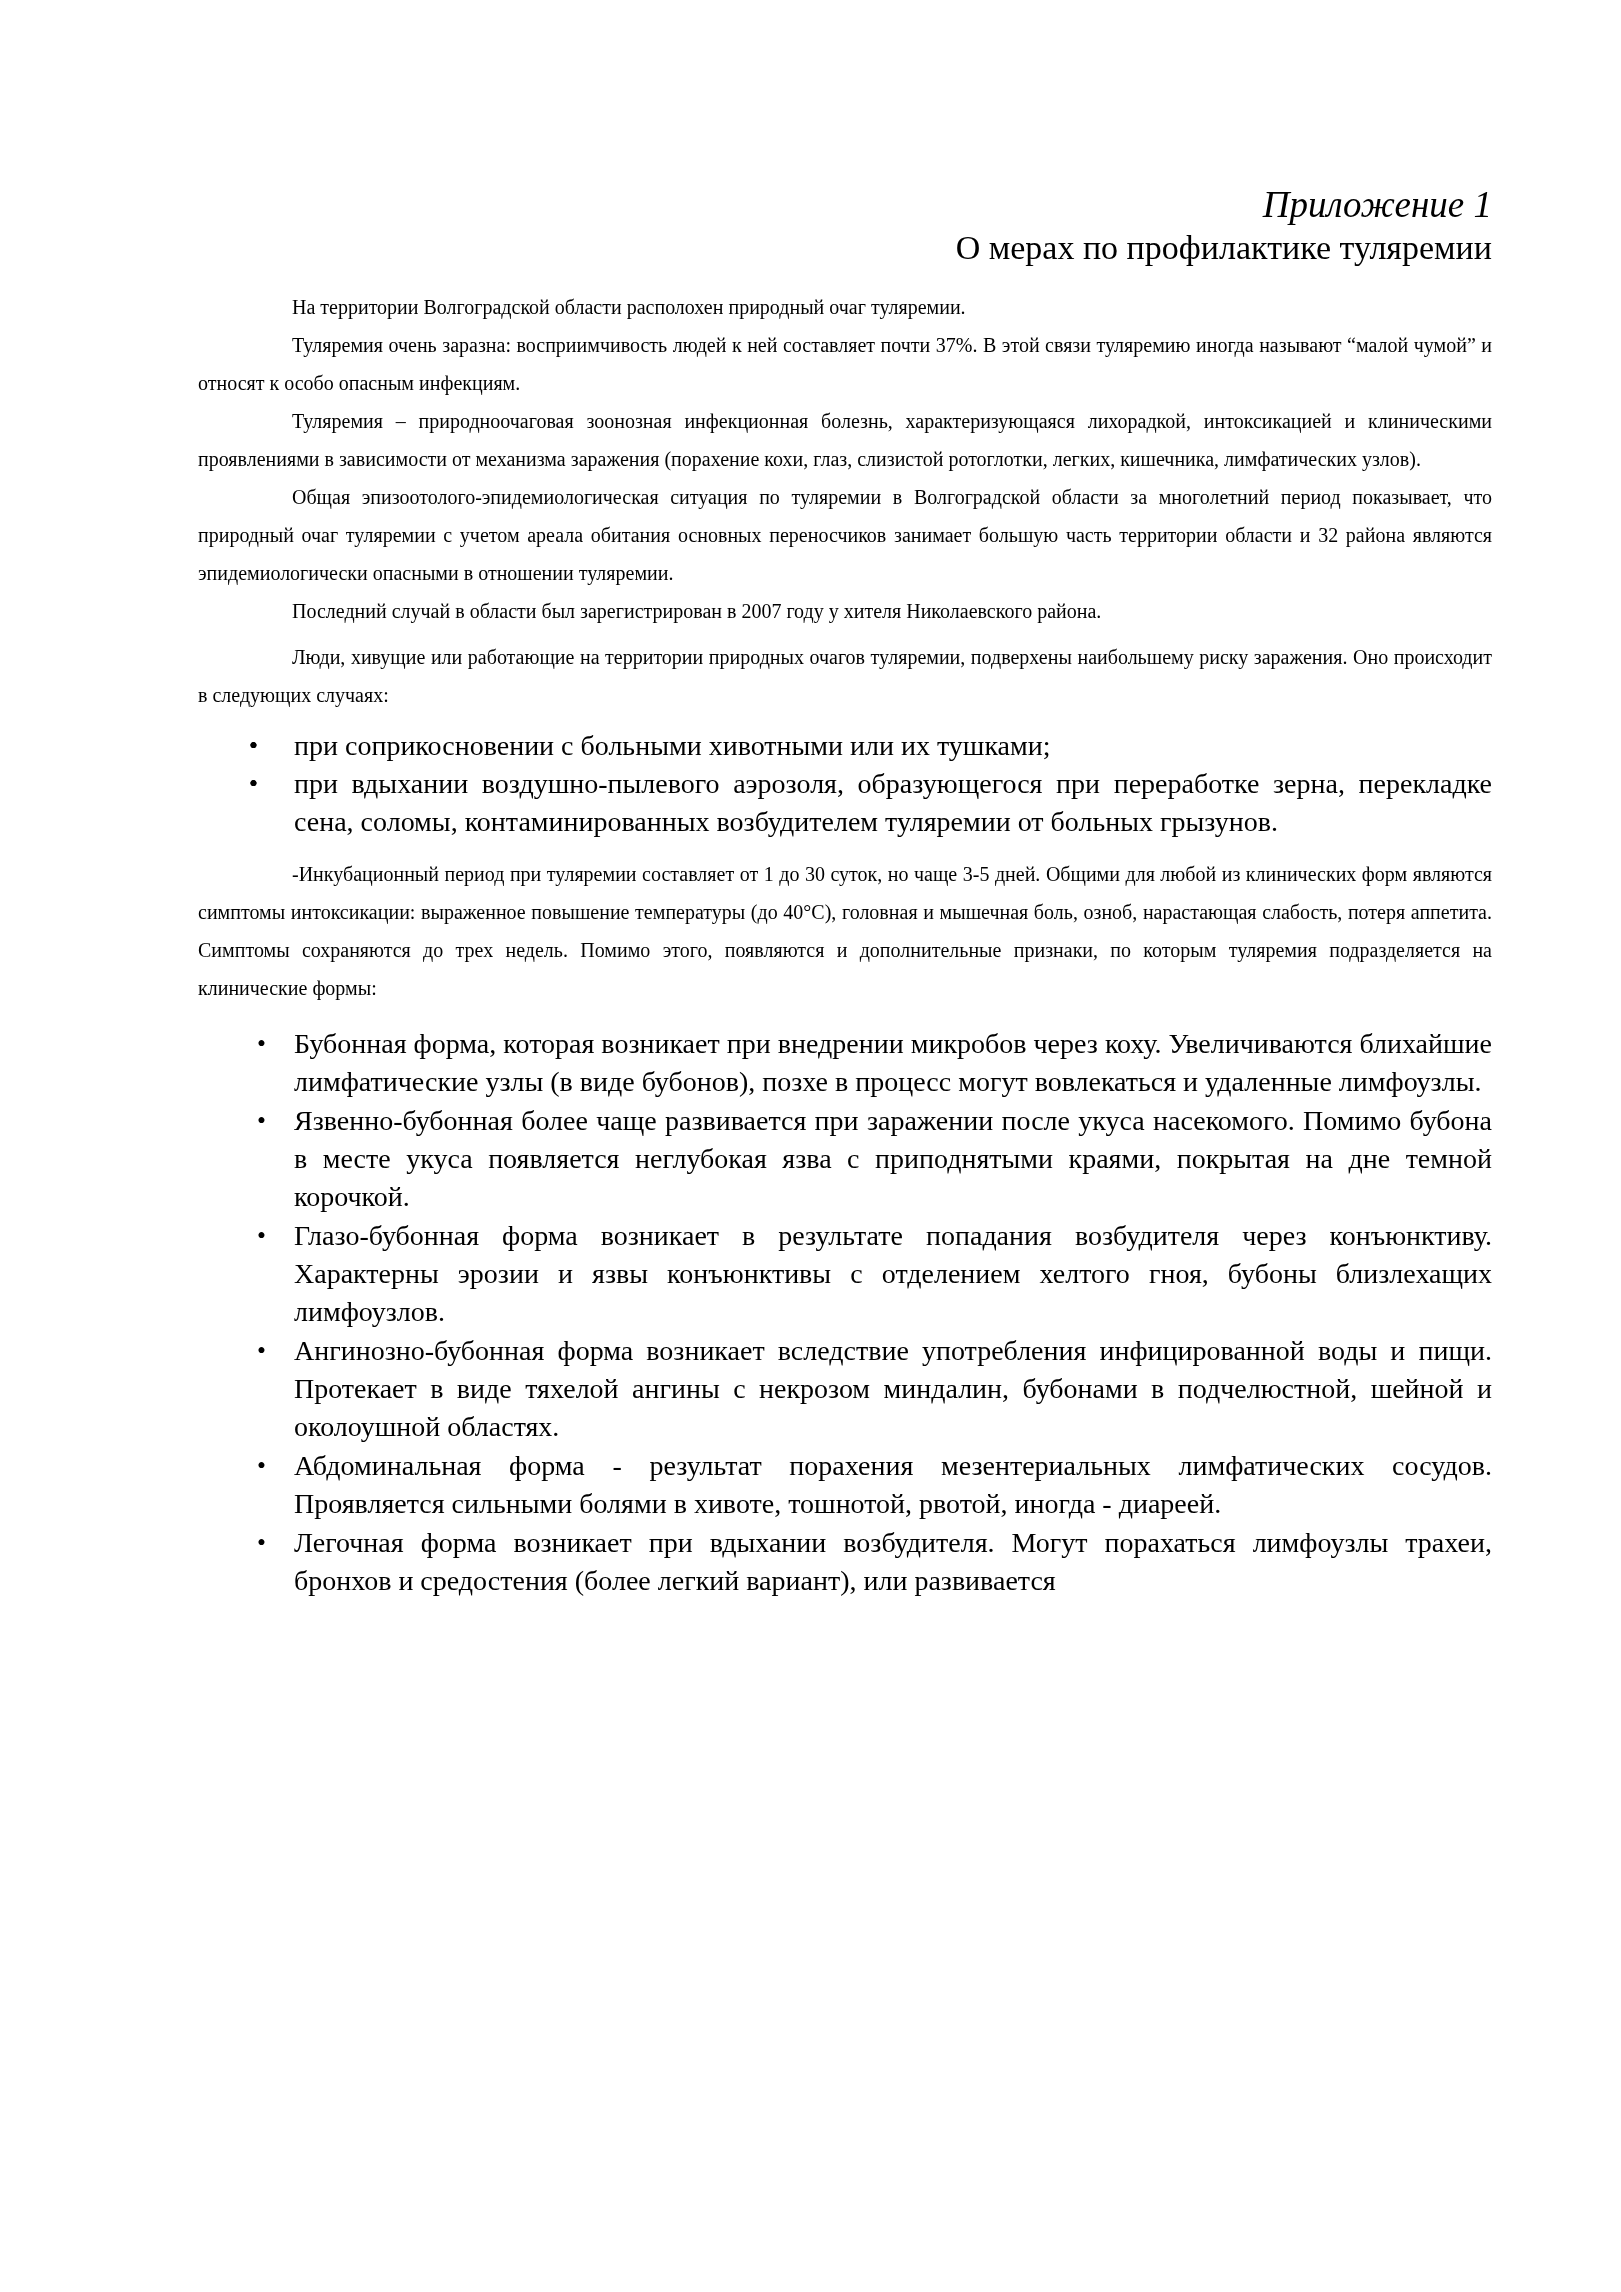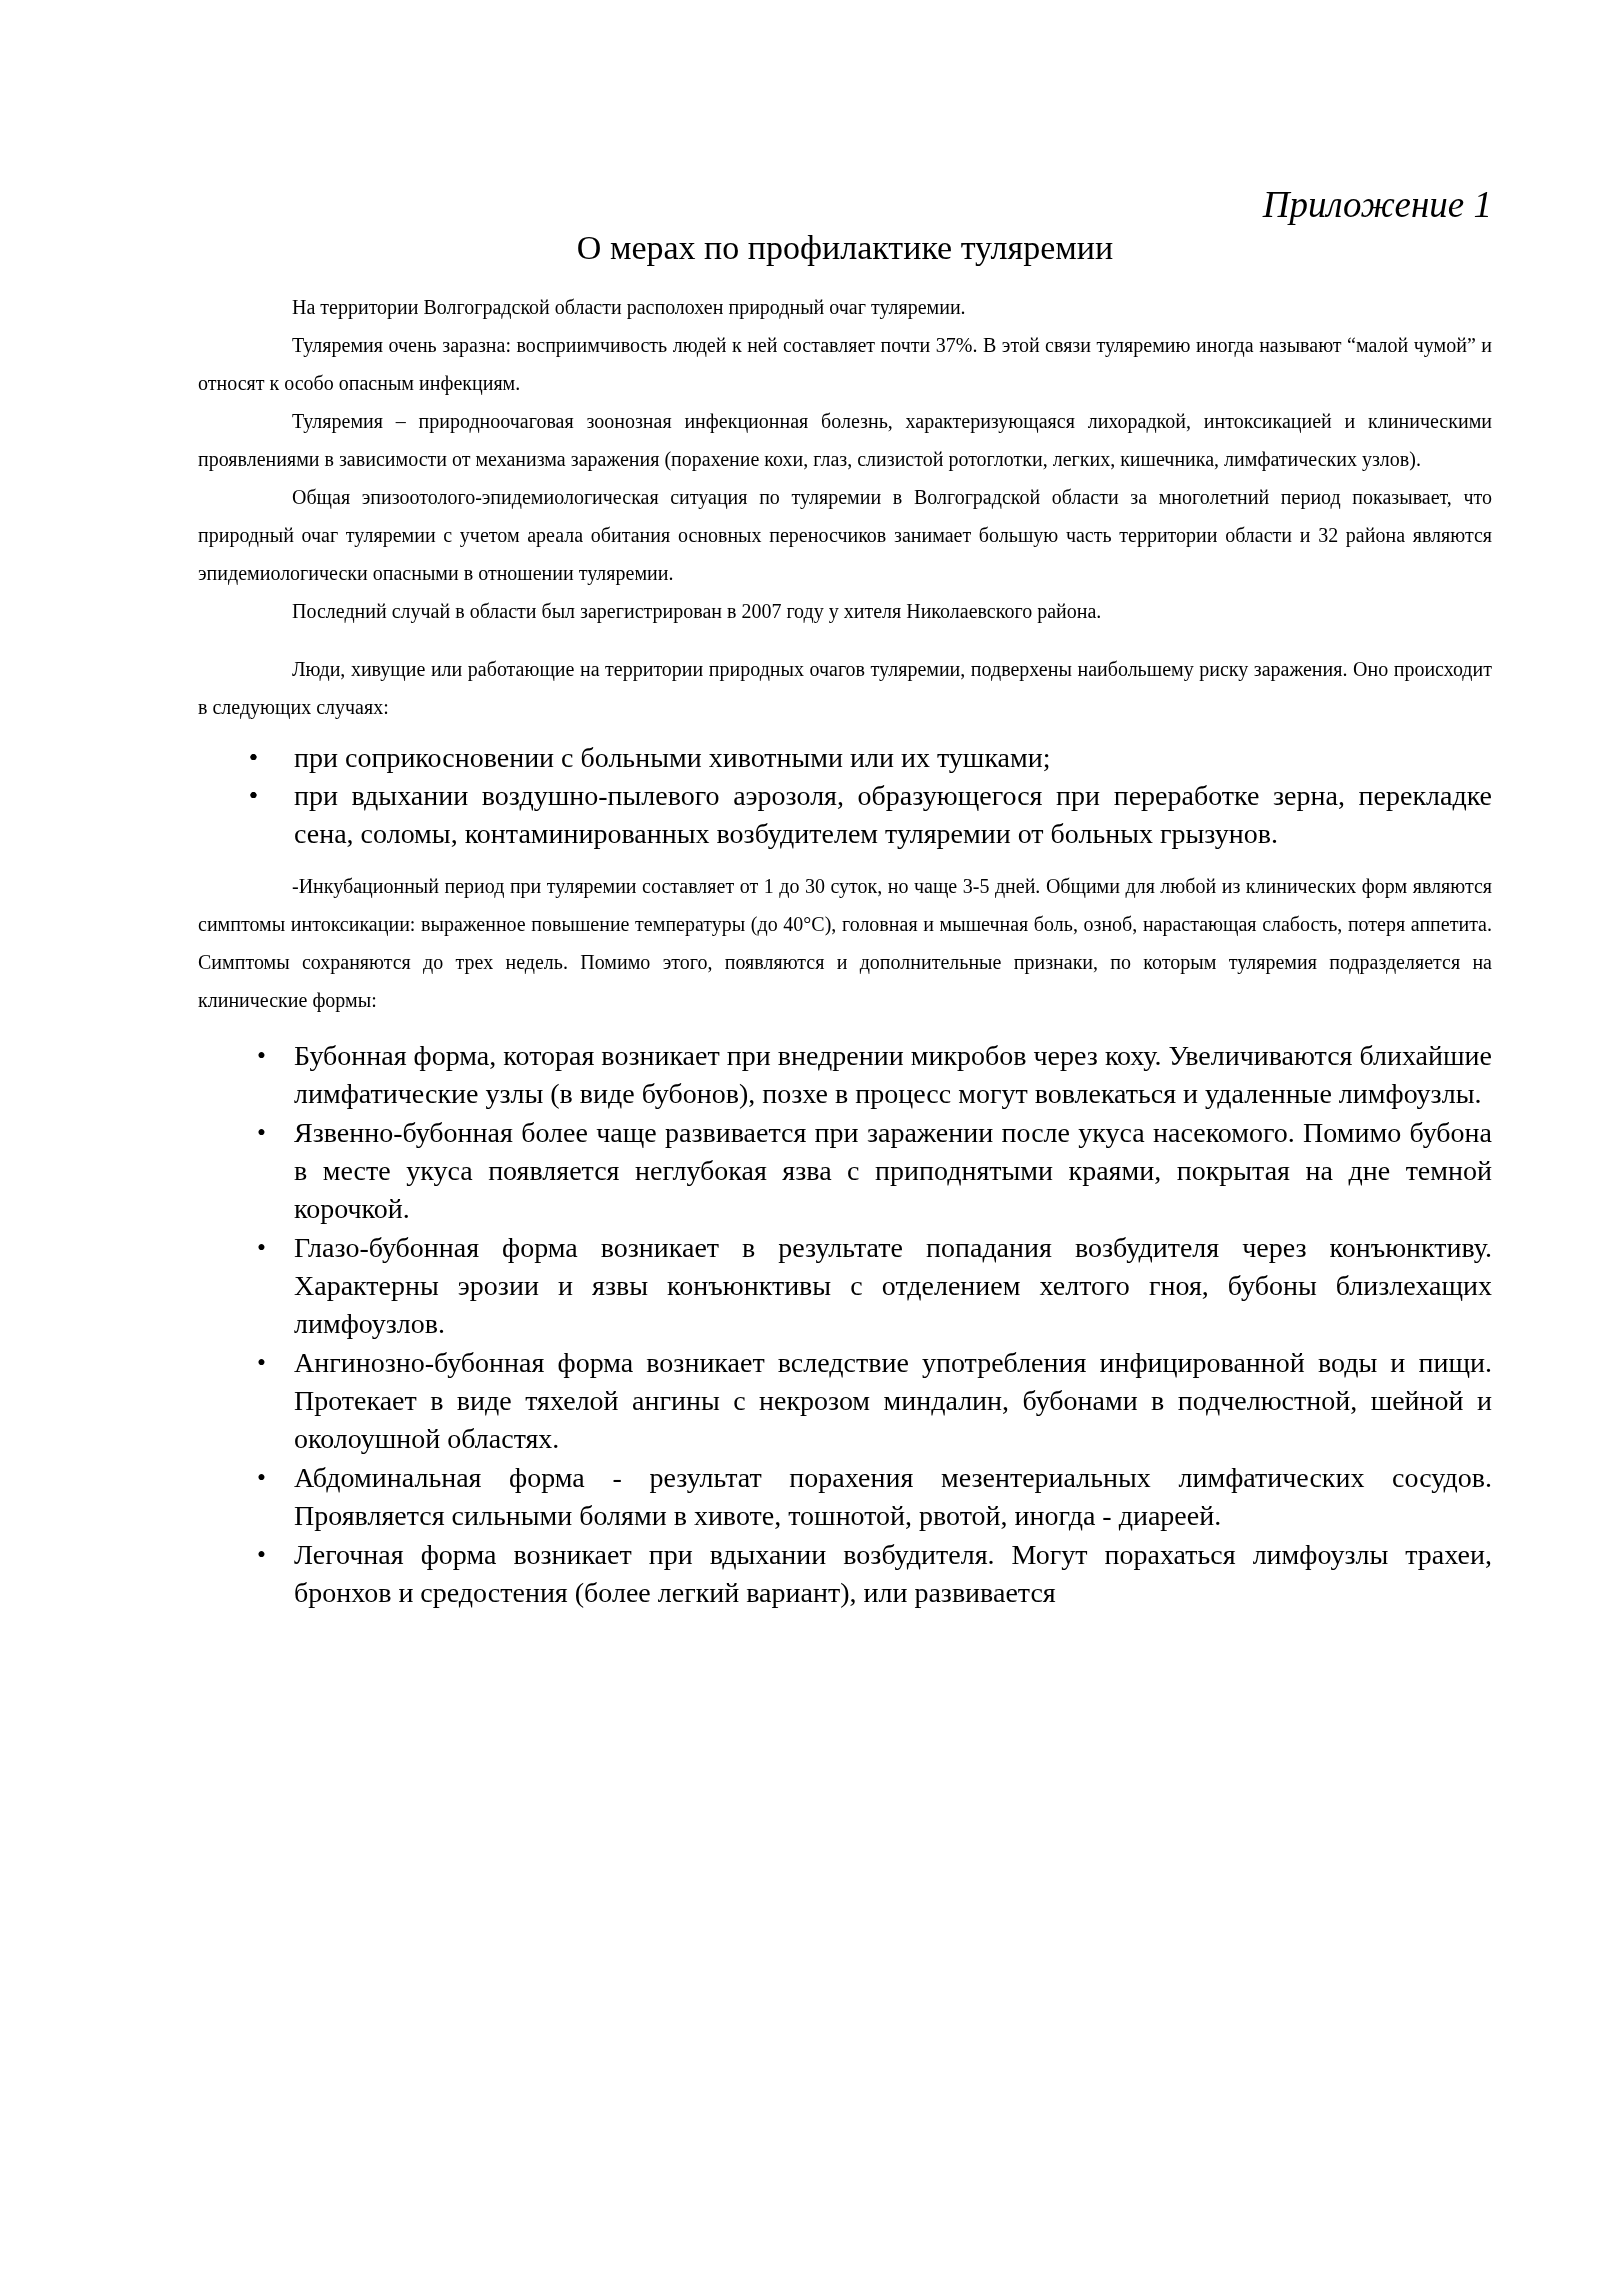--- a/index.html
+++ b/index.html
@@ -7,27 +7,27 @@
     width: 1621px; height: 2293px; position: relative; overflow: hidden;
     font-family: "Liberation Serif", "DejaVu Serif", serif;
     color: #000;
   }
   .page { position: absolute; left: 198px; top: 186px; width: 1294px; }
   .appendix {
     text-align: right; font-style: italic; font-size: 37px; line-height: 37px;
     margin: 0 0 2px 0;
   }
   .title {
-    text-align: center; font-size: 34px; line-height: 45px; margin: 0 0 17.6px 0; font-weight: normal;
+    text-align: right; font-size: 34px; line-height: 45px; margin: 0 0 17.6px 0; font-weight: normal;
   }
   p.para {
     margin: 0; font-size: 20px; line-height: 38px; text-align: justify;
     text-indent: 94px;
   }
-  p.gap-before { margin-top: 20px; }
+  p.gap-before { margin-top: 8px; }
   ul.list1, ul.list2 { list-style: none; margin: 0; padding: 0; }
   ul.list1 { margin-top: 13.7px; margin-bottom: 13.7px; }
   ul.list2 { margin-top: 17.6px; }
   .li {
     position: relative; padding-left: 96px; font-size: 28px; line-height: 38px;
     text-align: justify;
   }
   ul.list2 .li { padding-left: 96px; margin-bottom: 1px; }
   .bullet {
     position: absolute; left: 51px; top: 0; font-size: 25.5px; line-height: 38px;

